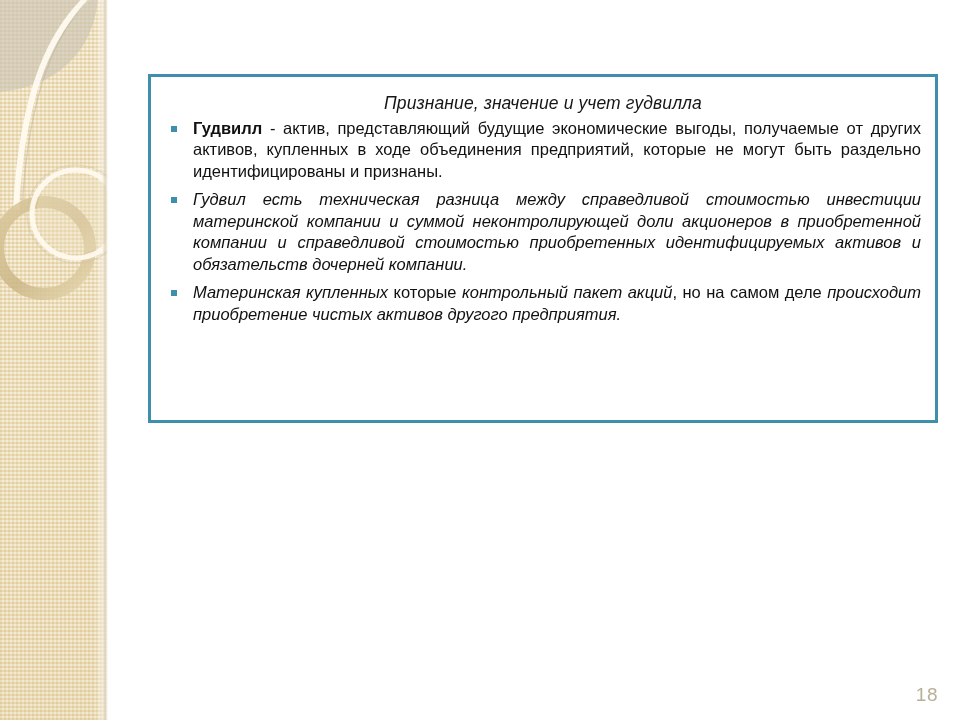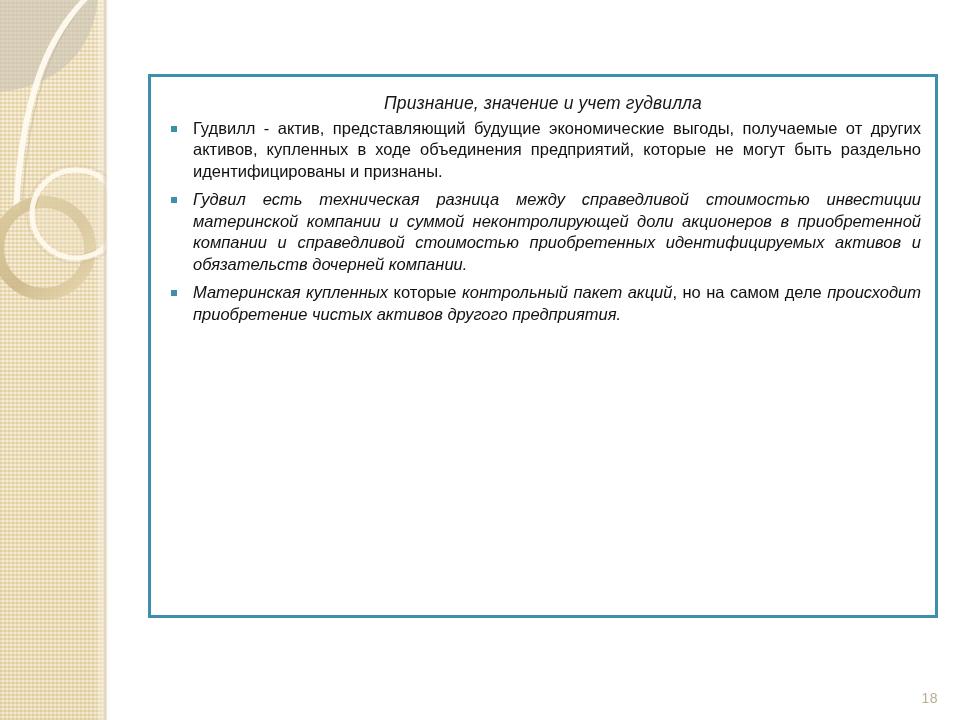--- a/index.html
+++ b/index.html
@@ -45,21 +45,21 @@
     height: 720px;
     background: linear-gradient(90deg, rgba(205,186,144,0.0) 0%, rgba(190,170,126,0.45) 55%, rgba(255,255,255,0.9) 100%);
   }
 
   
   #content-box {
     position: absolute;
     left: 148px;
     top: 74px;
     width: 790px;
-    height: 544px;
+    height: 349px;
     box-sizing: border-box;
     border: 3px solid #3d8fab;
     background: #ffffff;
     box-shadow: inset 0 0 0 1px #ffffff;
   }
 
   #slide-title {
     text-align: center;
     font-style: italic;
     font-size: 17.5px;
@@ -86,28 +86,28 @@
   ul#bullet-list > li .bullet-marker {
     position: absolute;
     left: 4px;
     top: 8px;
     width: 6px;
     height: 6px;
     background: #3d8fab;
   }
   .it  { font-style: italic; }
   .up  { font-style: normal; }
-  .bd  { font-weight: normal; font-style: normal; }
+  .bd  { font-weight: bold; font-style: normal; }
 
   
   #page-number {
     position: absolute;
     right: 22px;
     bottom: 14px;
-    font-size: 14px;
+    font-size: 19px;
     color: #b9ae96;
     letter-spacing: 0.5px;
   }
 </style>
 </head>
 <body>
 
 <div id="sidebar">
   <svg id="sidebar-svg" viewBox="0 0 108 720" preserveAspectRatio="none">
     <defs>

